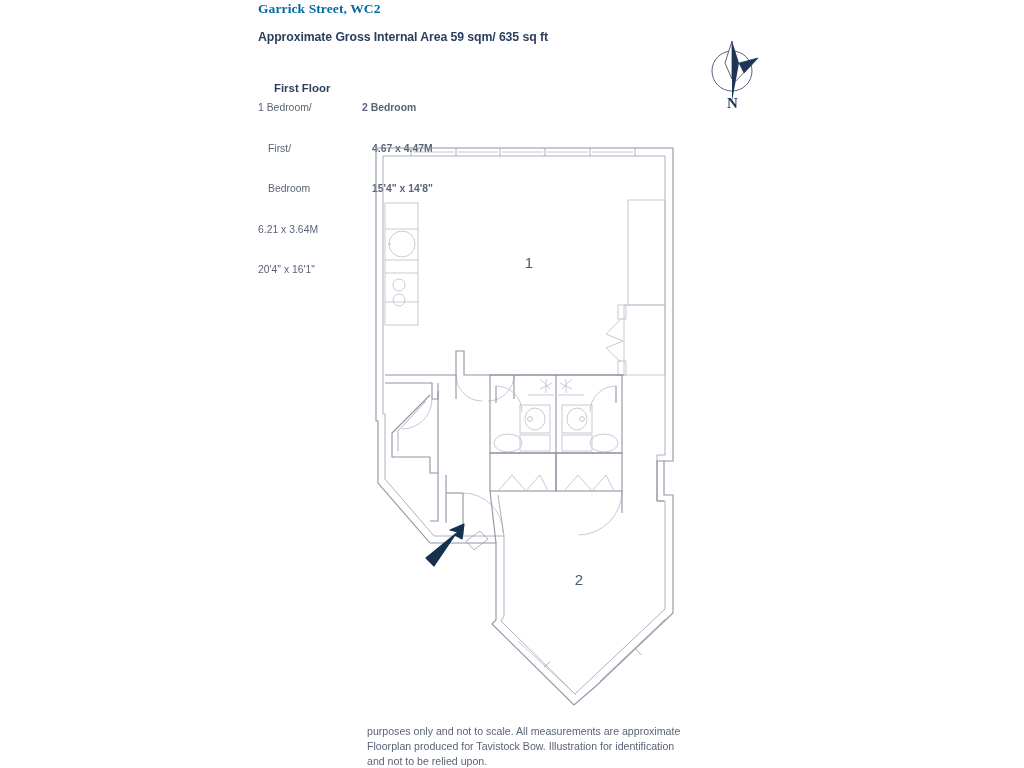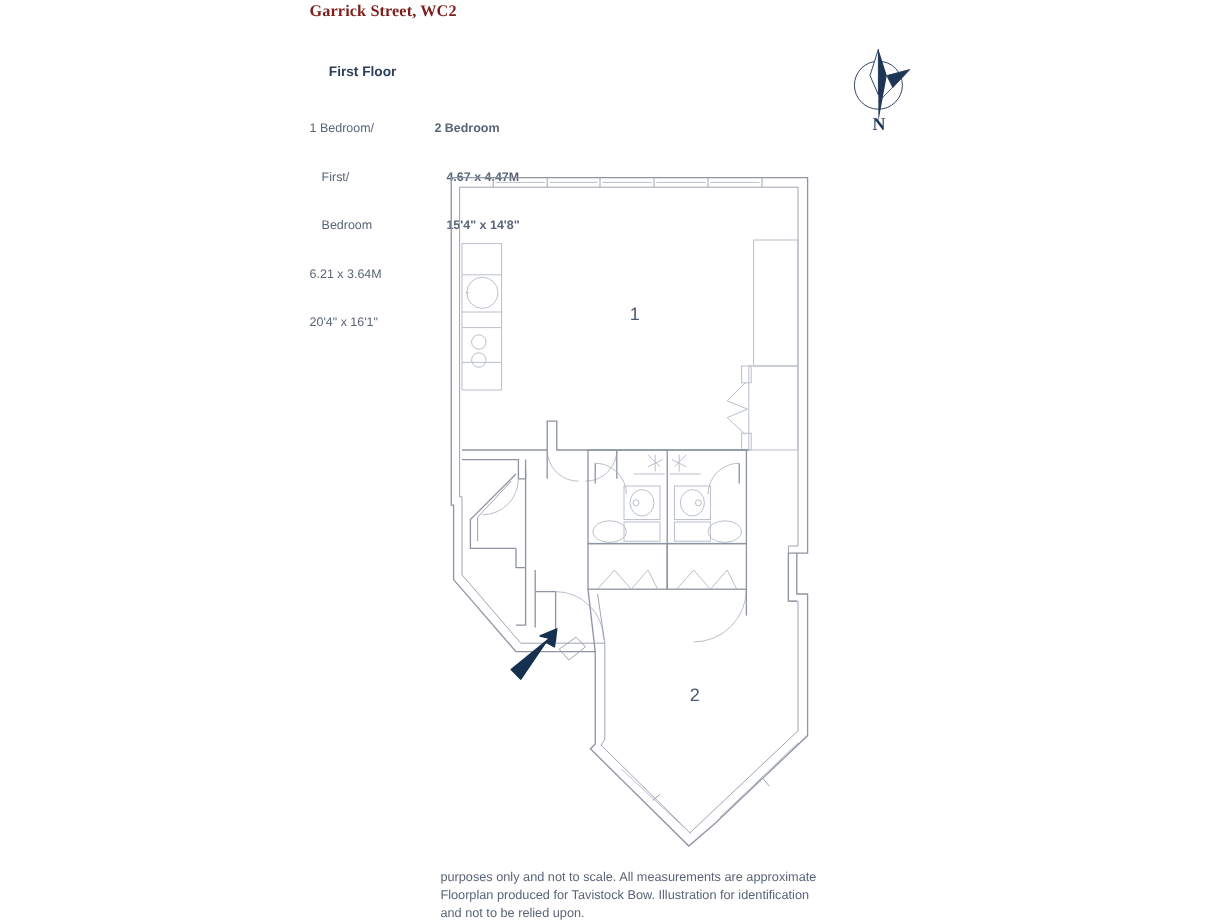--- a/index.html
+++ b/index.html
@@ -21,21 +21,21 @@
   #header-block {
     position: absolute;
     left: 258px;
     top: 0px;
     width: 520px;
   }
   #property-title {
     font-family: "Liberation Serif", serif;
     font-weight: bold;
     font-size: 13.5px;
-    color: #7f1d1d;
+    color: #0369a1;
     letter-spacing: 0.1px;
     margin: 0;
     padding-top: 1px;
     line-height: 16px;
   }
   #area-summary {
     font-family: "Liberation Sans", sans-serif;
     font-weight: bold;
     font-size: 12.3px;
     color: #2c3e5d;
@@ -118,20 +118,21 @@
     line-height: 15.2px;
     color: #5a6478;
   }
   #footer-disclaimer span { display: block; }
 </style>
 </head>
 <body>
 
 <div id="header-block">
   <div id="property-title">Garrick Street, WC2</div>
+  <div id="area-summary">Approximate Gross Internal Area 59 sqm/ 635 sq ft</div>
   <div id="floor-label">First Floor</div>
 </div>
 
 <div id="room-key">
 
   <div class="key-entry" id="key-entry-1">
     <span class="key-line"><span class="key-num">1</span> <span>Bedroom/</span></span>
     <span class="key-line" style="padding-left:10px">First/</span>
     <span class="key-line" style="padding-left:10px">Bedroom</span>
     <span class="key-line">6.21 x 3.64M</span>

